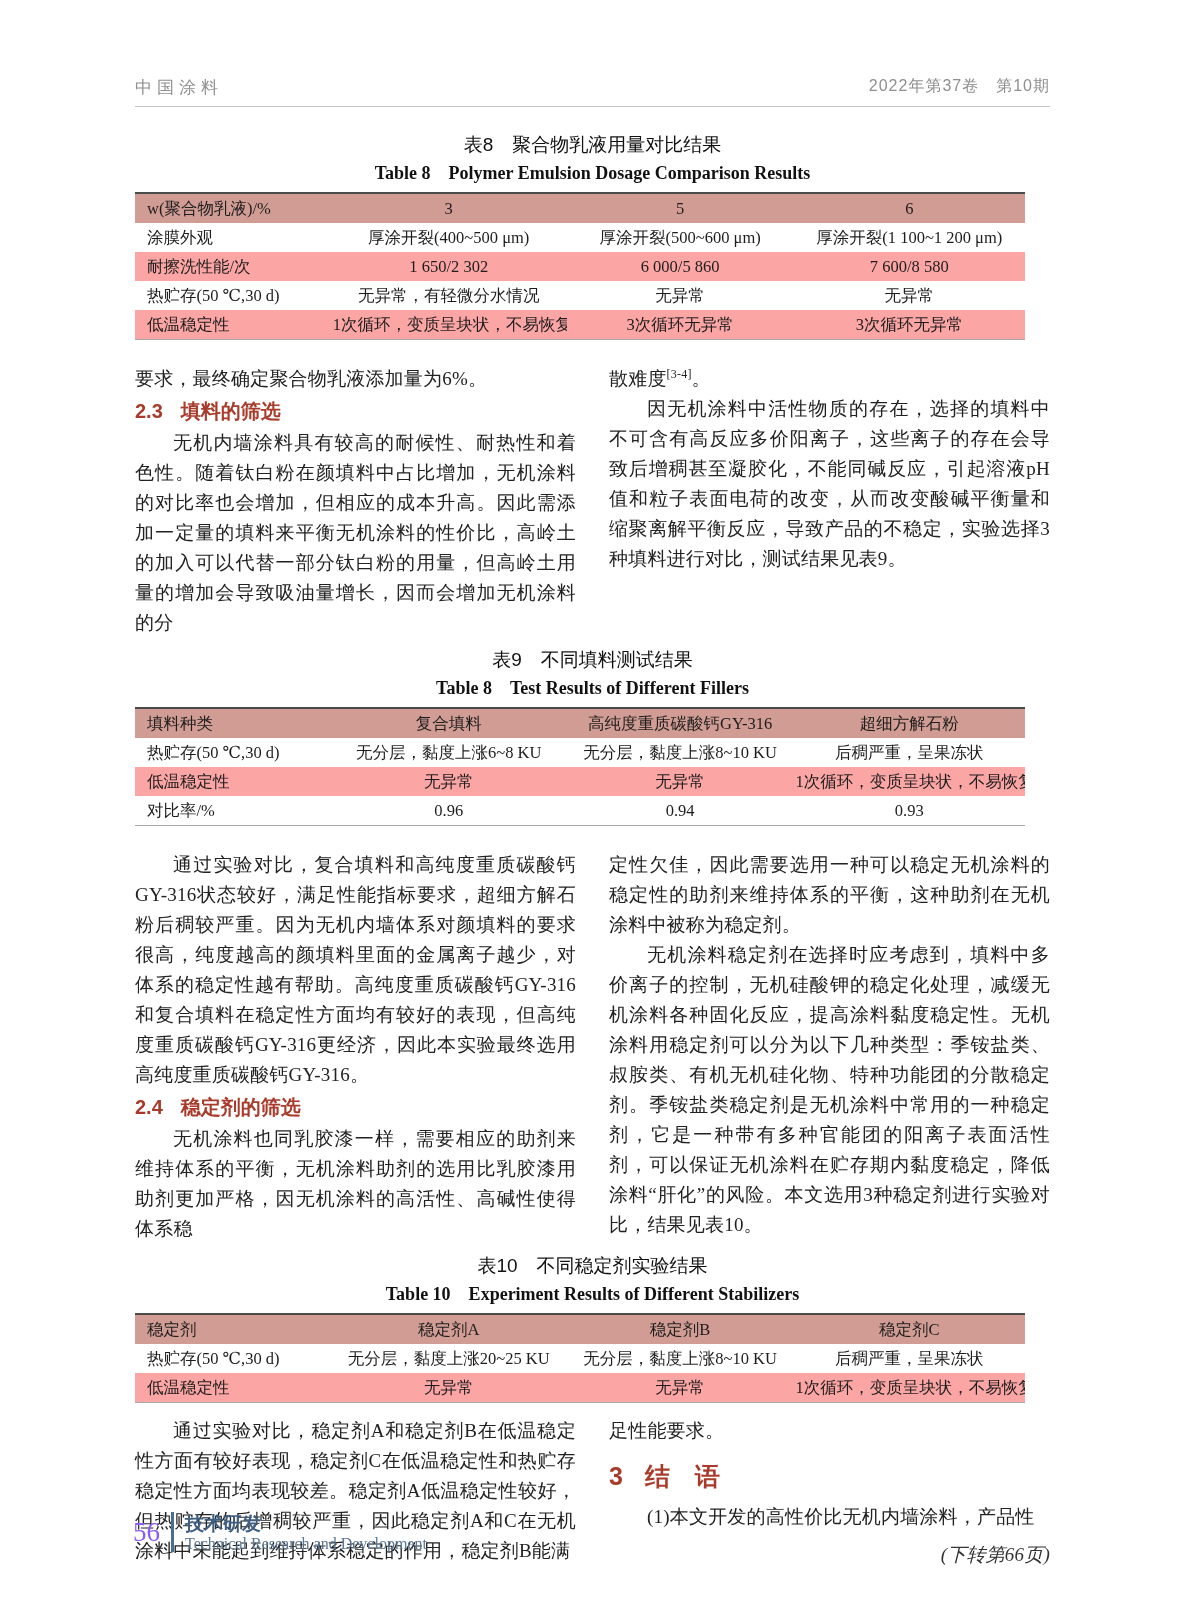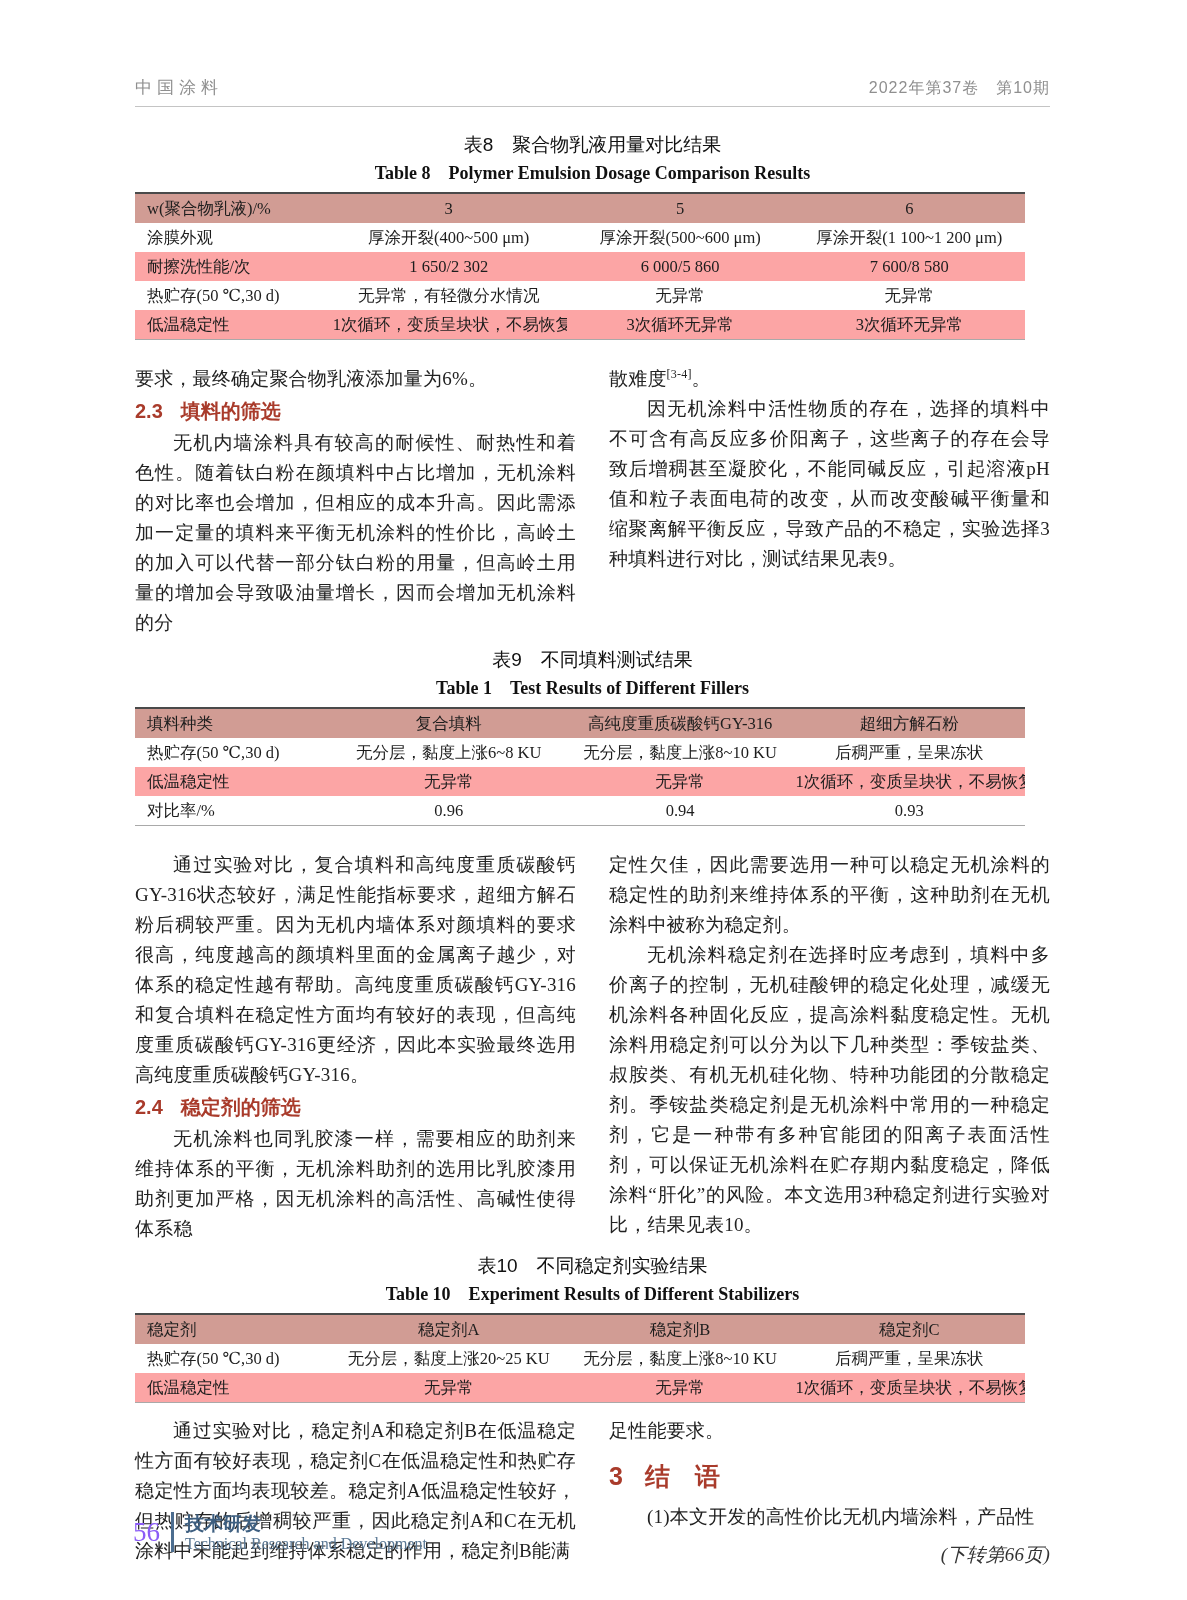--- a/index.html
+++ b/index.html
@@ -9,21 +9,21 @@
     margin:0 auto;
     background:#ffffff;
     box-sizing:border-box;
     padding:76px 137px 0 135px;
     font-family:"Liberation Serif","DejaVu Serif",serif;
     color:#222;
     overflow:hidden;
   }
   
   .page-header{
-    display:flex;justify-content:space-between;align-items:flex-end;
+    display:flex;justify-content:space-between;
     border-bottom:1px solid #c4c4c4;
     padding-bottom:7px;
   }
   .journal-name{
     color:#8f8f8f;font-size:17px;letter-spacing:5px;
     font-family:"Liberation Sans","DejaVu Sans",sans-serif;
   }
   .issue-info{
     color:#8f8f8f;font-size:16px;letter-spacing:1px;
     font-family:"Liberation Sans","DejaVu Sans",sans-serif;
@@ -166,21 +166,21 @@
       <p class="indent">无机内墙涂料具有较高的耐候性、耐热性和着色性。随着钛白粉在颜填料中占比增加，无机涂料的对比率也会增加，但相应的成本升高。因此需添加一定量的填料来平衡无机涂料的性价比，高岭土的加入可以代替一部分钛白粉的用量，但高岭土用量的增加会导致吸油量增长，因而会增加无机涂料的分</p>
     </div>
     <div class="col">
       <p><span>散难度</span><sup class="ref">[3-4]</sup><span>。</span></p>
       <p class="indent">因无机涂料中活性物质的存在，选择的填料中不可含有高反应多价阳离子，这些离子的存在会导致后增稠甚至凝胶化，不能同碱反应，引起溶液pH值和粒子表面电荷的改变，从而改变酸碱平衡量和缩聚离解平衡反应，导致产品的不稳定，实验选择3种填料进行对比，测试结果见表9。</p>
     </div>
   </div>
 
   <div class="table-block mid">
     <div class="tbl-title-zh">表9　不同填料测试结果</div>
-    <div class="tbl-title-en">Table 1　Test Results of Different Fillers</div>
+    <div class="tbl-title-en">Table 8　Test Results of Different Fillers</div>
     <table class="data-table">
       <colgroup>
           <col class="w0">
           <col class="w1">
           <col class="w2">
           <col class="w3">
         </colgroup>
       <tbody>
         <tr class="row-pink-dark">
           <td class="c0">填料种类</td>

